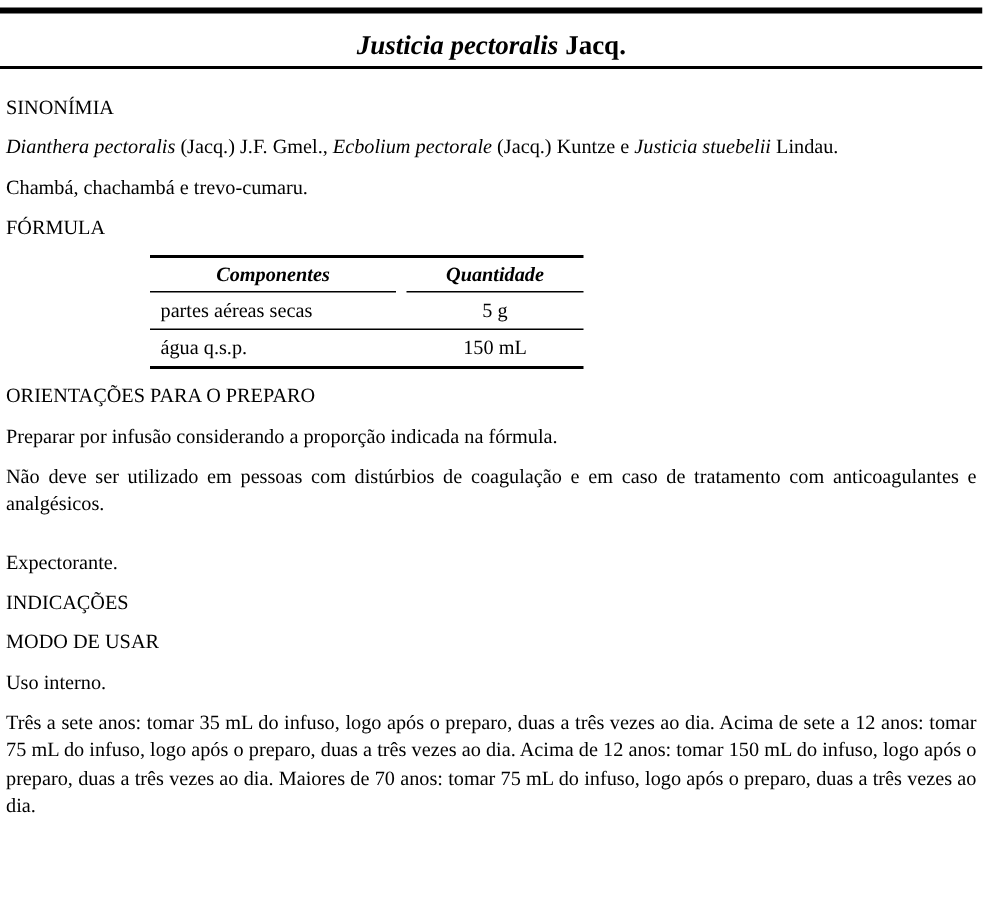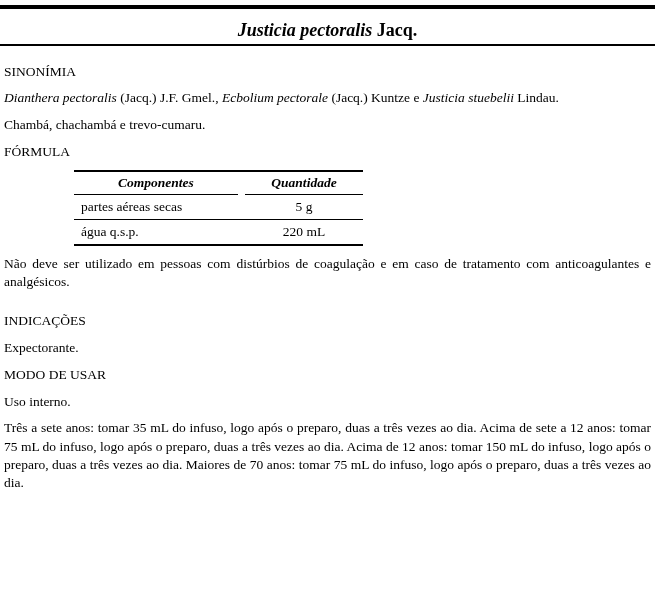--- a/index.html
+++ b/index.html
@@ -31,21 +31,21 @@
   .block {
     margin: 0 0 8.5px 0;
     line-height: 18.3px;
   }
   .justify { text-align: justify; }
   .extra-after { margin-bottom: 20.5px; }
 
   
   .ftable {
     width: 289px;
-    margin: 9px 0 9px 70px;
+    margin: 9px 0 9px 96px;
     line-height: normal;
   }
   .ft-top { height: 2px; background: #000; }
   .ft-head { display: flex; height: 23px; }
   .ft-hc {
     display: flex; align-items: center; justify-content: center;
     font-weight: bold; font-style: italic;
     border-bottom: 1.4px solid #000;
     box-sizing: border-box; height: 100%;
   }
@@ -88,28 +88,30 @@
         <div class="ft-hc ft-hc1">Componentes</div>
         <div class="ft-gap"></div>
         <div class="ft-hc ft-hc2">Quantidade</div>
       </div>
       <div class="ft-row">
         <div class="ft-c1">partes aéreas secas</div>
         <div class="ft-c2">5 g</div>
       </div>
       <div class="ft-row last">
         <div class="ft-c1">água q.s.p.</div>
-        <div class="ft-c2">220 mL</div>
+        <div class="ft-c2">150 mL</div>
       </div>
     </div>
 
+    <p class="block">ORIENTAÇÕES PARA O PREPARO</p>
+    <p class="block">Preparar por infusão considerando a proporção indicada na fórmula.</p>
 
     <p class="block justify extra-after">Não deve ser utilizado em pessoas com distúrbios de coagulação e em caso de tratamento com anticoagulantes e analgésicos.</p>
 
+    <p class="block">Expectorante.</p>
     <p class="block">INDICAÇÕES</p>
-    <p class="block">Expectorante.</p>
 
     <p class="block">MODO DE USAR</p>
     <p class="block">Uso interno.</p>
     <p class="block justify">Três a sete anos: tomar 35 mL do infuso, logo após o preparo, duas a três vezes ao dia. Acima de sete a 12 anos: tomar 75 mL do infuso, logo após o preparo, duas a três vezes ao dia. Acima de 12 anos: tomar 150 mL do infuso, logo após o preparo, duas a três vezes ao dia. Maiores de 70 anos: tomar 75 mL do infuso, logo após o preparo, duas a três vezes ao dia.</p>
 
   </div>
 </div>
 
 </body></html>

